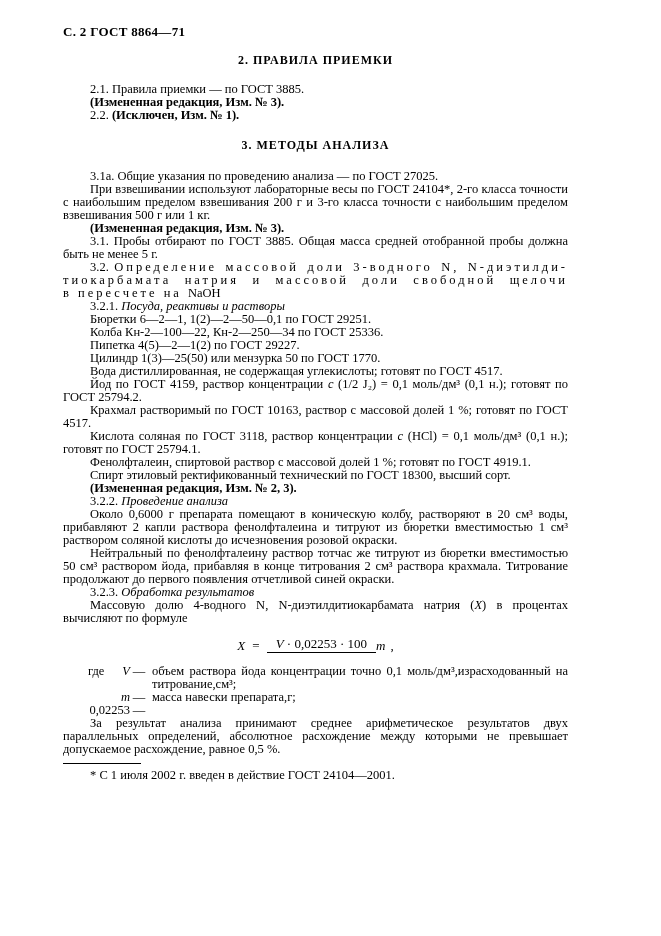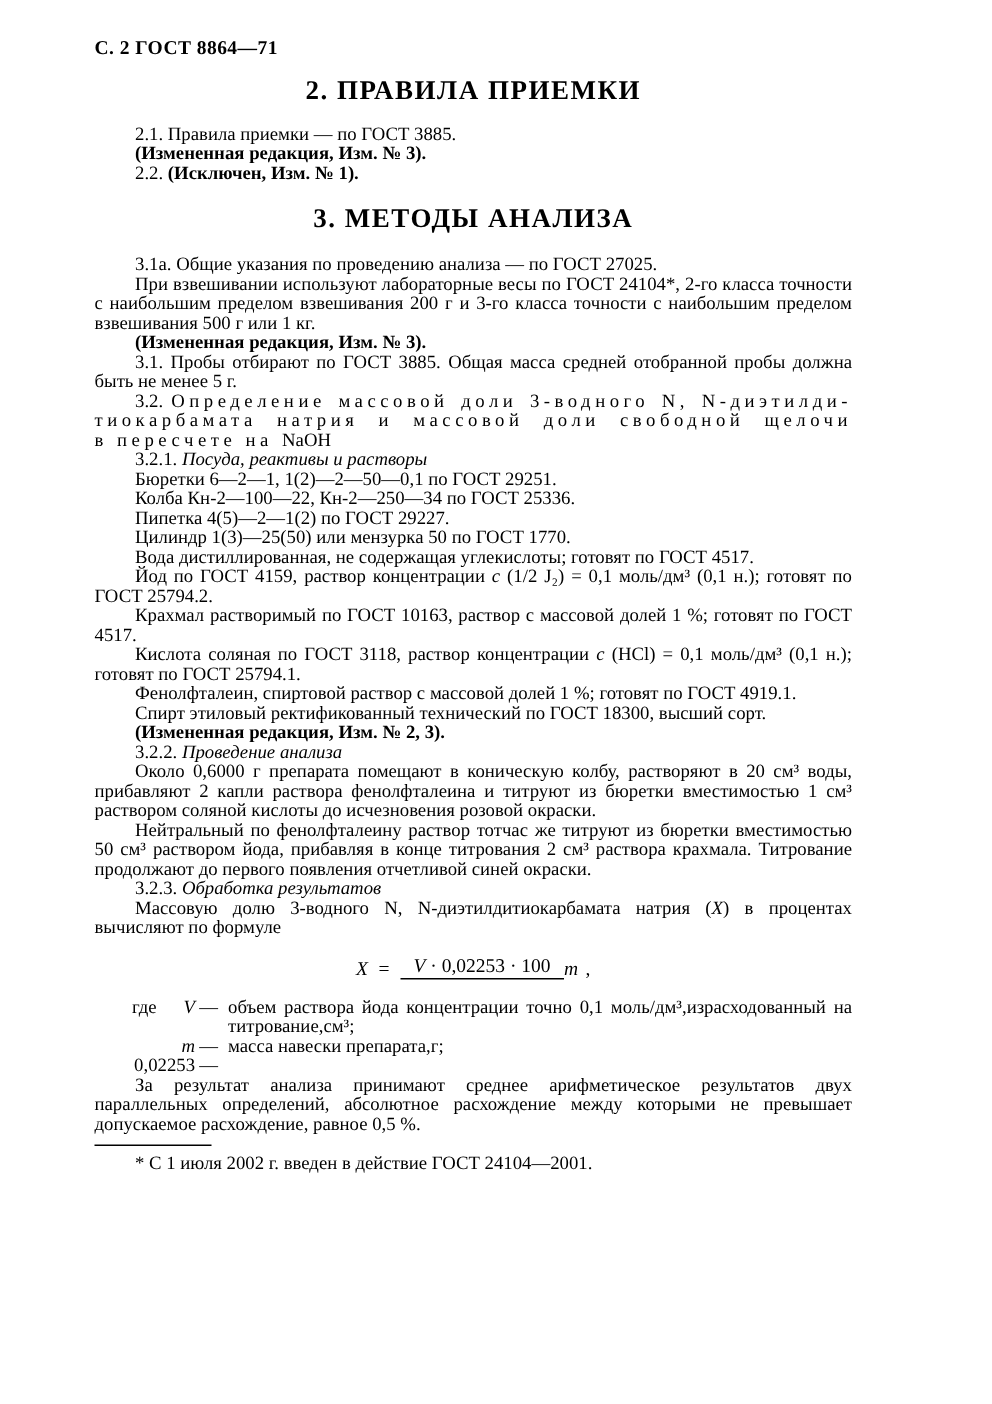--- a/index.html
+++ b/index.html
@@ -7,21 +7,21 @@
   body {
     width:661px; height:936px; overflow:hidden;
     font-family:"Liberation Serif", serif;
     font-size:12.5px; line-height:13px; color:#000;
   }
   .page { padding:25px 93px 0 63px; }
 
   .hdr { font-weight:bold; font-size:13px; letter-spacing:0.3px; }
 
   h2.sec {
-    text-align:center; font-size:18px; font-weight:bold;
+    text-align:center; font-size:12px; font-weight:bold;
     letter-spacing:1px; line-height:14px;
   }
   .s2title { margin:15px 0 16px 0; }
   .s3title { margin:16px 0 18px 0; }
 
   p { text-align:justify; }
   .ind { text-indent:27px; }
   .b { font-weight:bold;font-family:Liberation Serif, serif; }
   .it { font-style:italic; }
   .iv { font-style:italic; }
@@ -87,21 +87,21 @@
   <p class="ind"><span>Кислота соляная по ГОСТ 3118, раствор концентрации </span><span class="iv">с</span><span> (HCl) = 0,1 моль/дм³ (0,1 н.); готовят по ГОСТ 25794.1.</span></p>
   <p class="ind">Фенолфталеин, спиртовой раствор с массовой долей 1 %; готовят по ГОСТ 4919.1.</p>
   <p class="ind">Спирт этиловый ректификованный технический по ГОСТ 18300, высший сорт.</p>
   <p class="ind b">(Измененная редакция, Изм. № 2, 3).</p>
 
   <p class="ind"><span>3.2.2. </span><span class="it">Проведение анализа</span></p>
   <p class="ind">Около 0,6000 г препарата помещают в коническую колбу, растворяют в 20 см³ воды, прибавляют 2 капли раствора фенолфталеина и титруют из бюретки вместимостью 1 см³ раствором соляной кислоты до исчезновения розовой окраски.</p>
   <p class="ind">Нейтральный по фенолфталеину раствор тотчас же титруют из бюретки вместимостью 50 см³ раствором йода, прибавляя в конце титрования 2 см³ раствора крахмала. Титрование продолжают до первого появления отчетливой синей окраски.</p>
 
   <p class="ind"><span>3.2.3. </span><span class="it">Обработка результатов</span></p>
-  <p class="ind"><span>Массовую долю 3-водного N, N-диэтилдитиокарбамата натрия (</span><span class="iv">X</span><span>) в процентах вычисляют по формуле</span></p>
+  <p class="ind"><span>Массовую долю 4-водного N, N-диэтилдитиокарбамата натрия (</span><span class="iv">X</span><span>) в процентах вычисляют по формуле</span></p>
 
   <div class="formula">
     <span class="iv">X</span>
     <span class="f-eq">=</span>
     <span class="frac">
       <span class="fnum"><span class="iv">V</span><span> · 0,02253 · 100</span></span>
       <span class="fden iv">m</span>
     </span>
     <span class="f-comma">,</span>
   </div>

